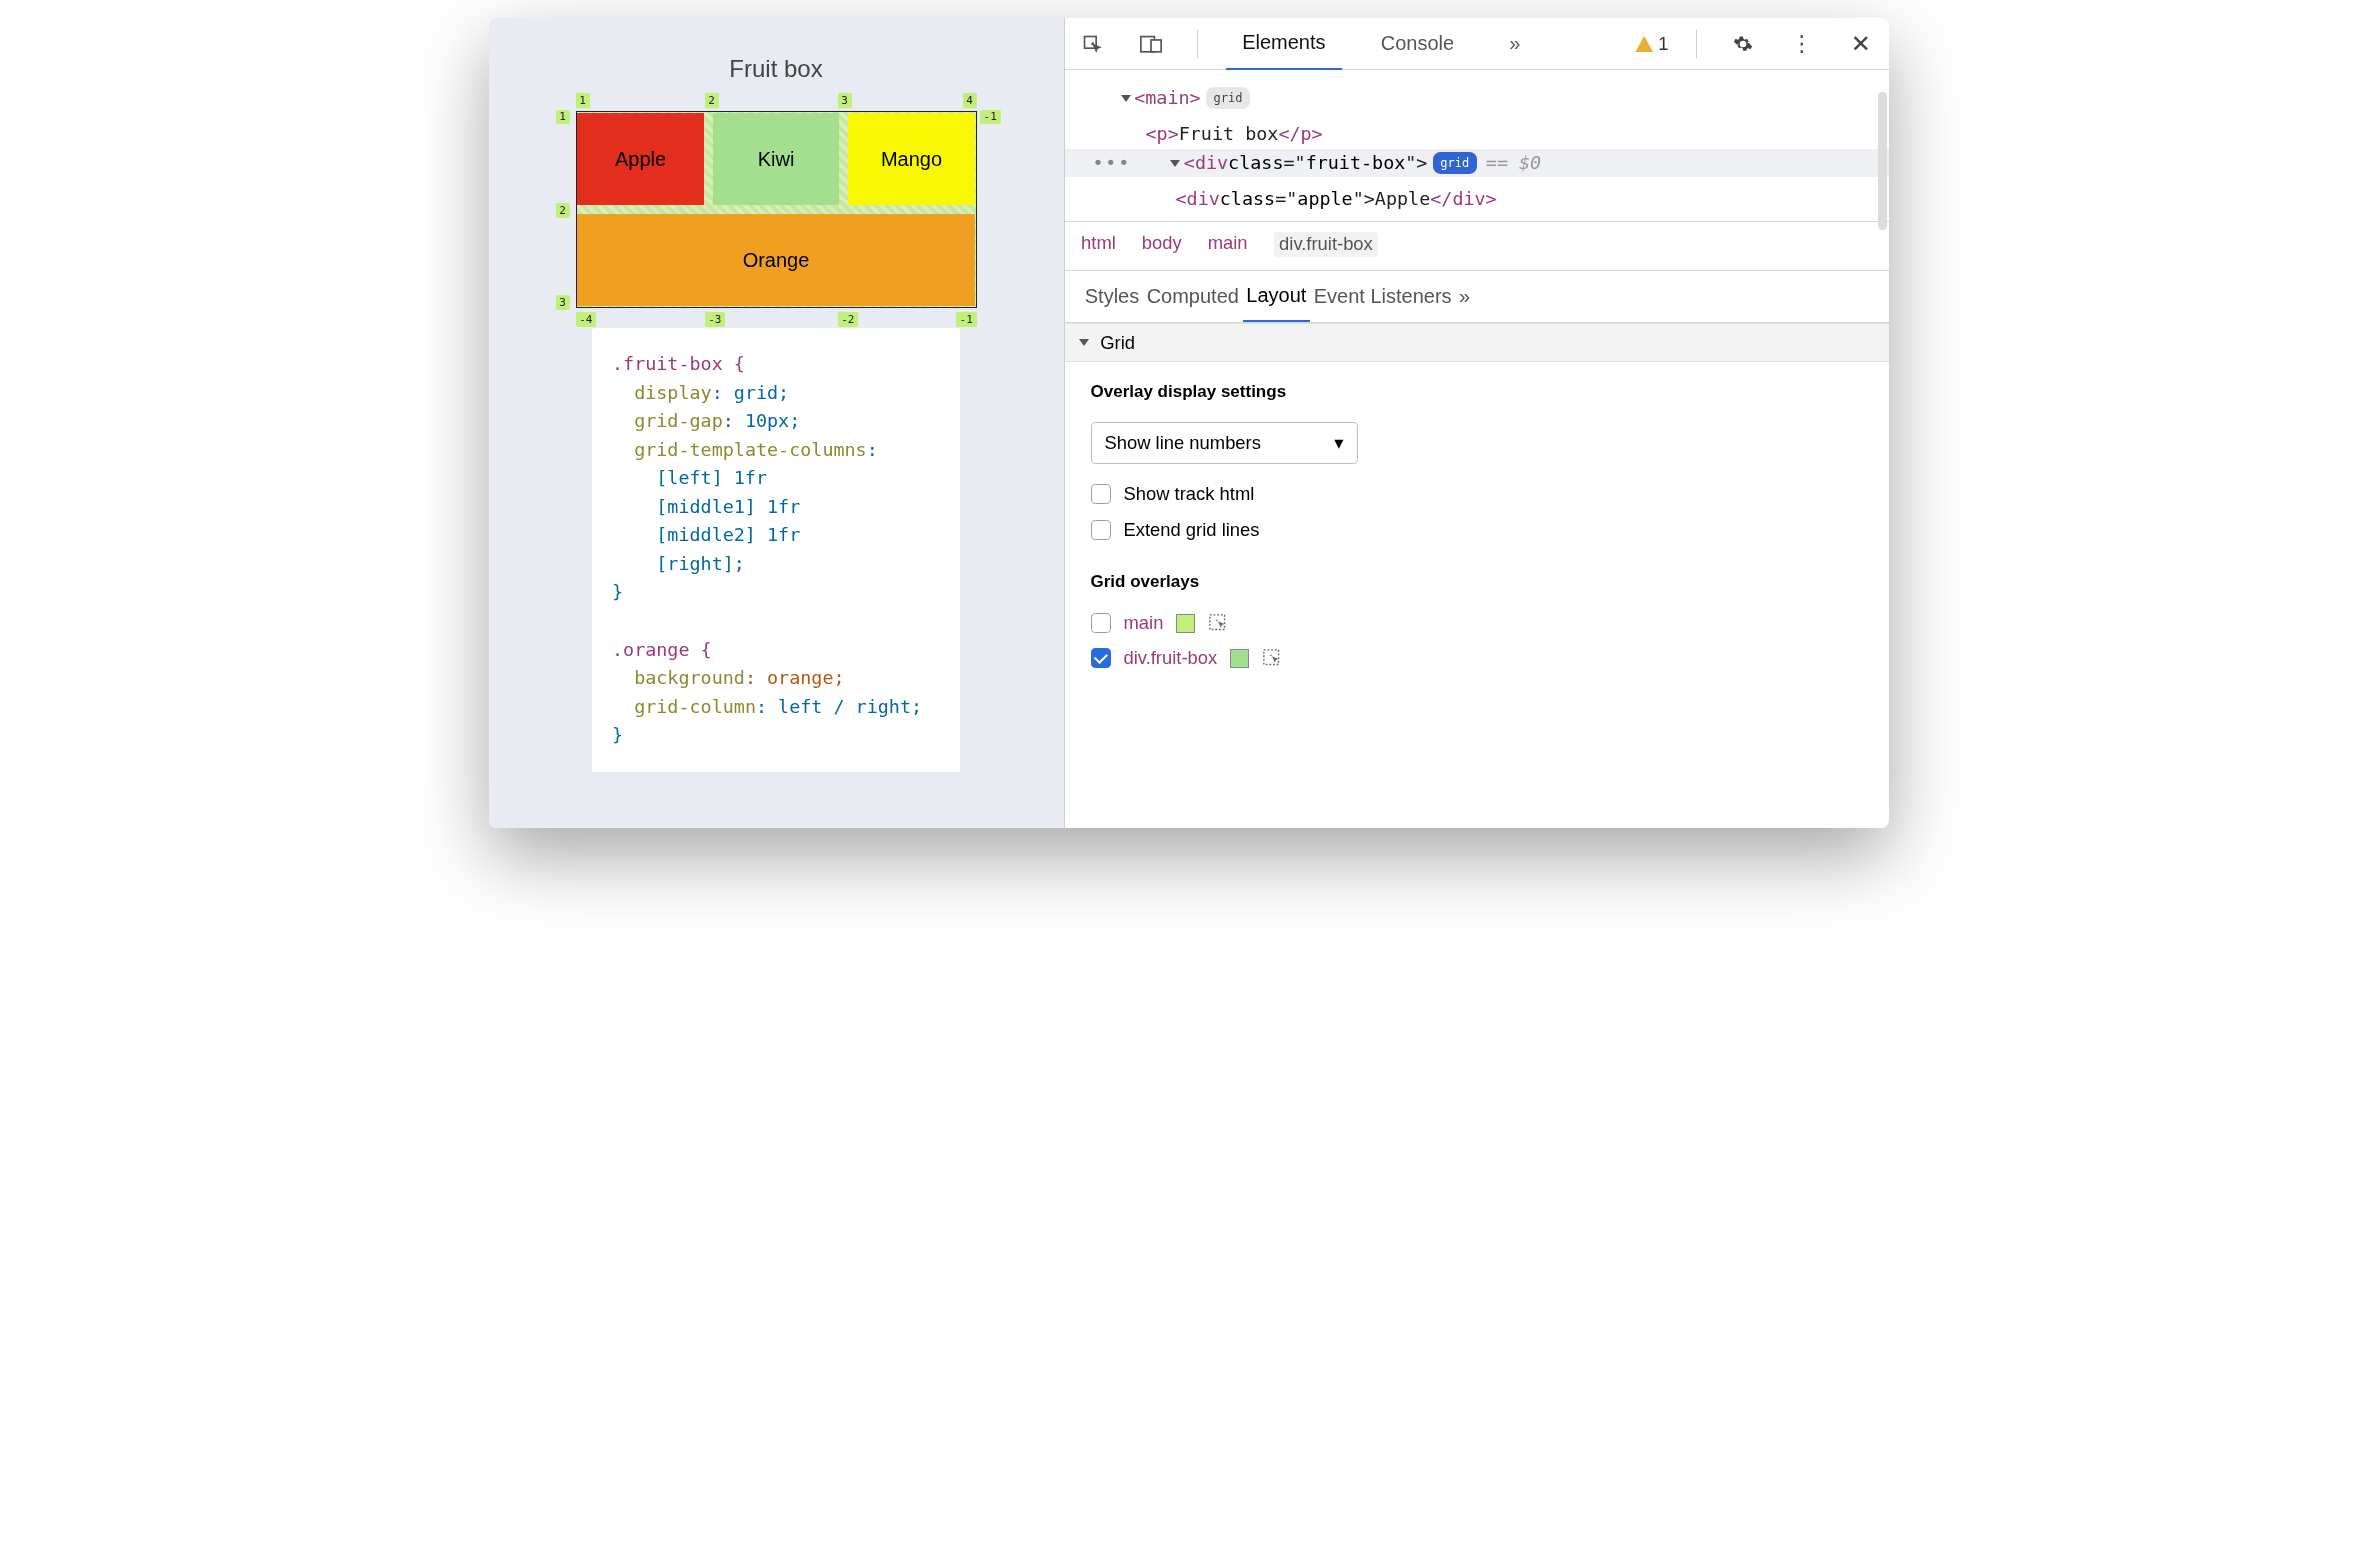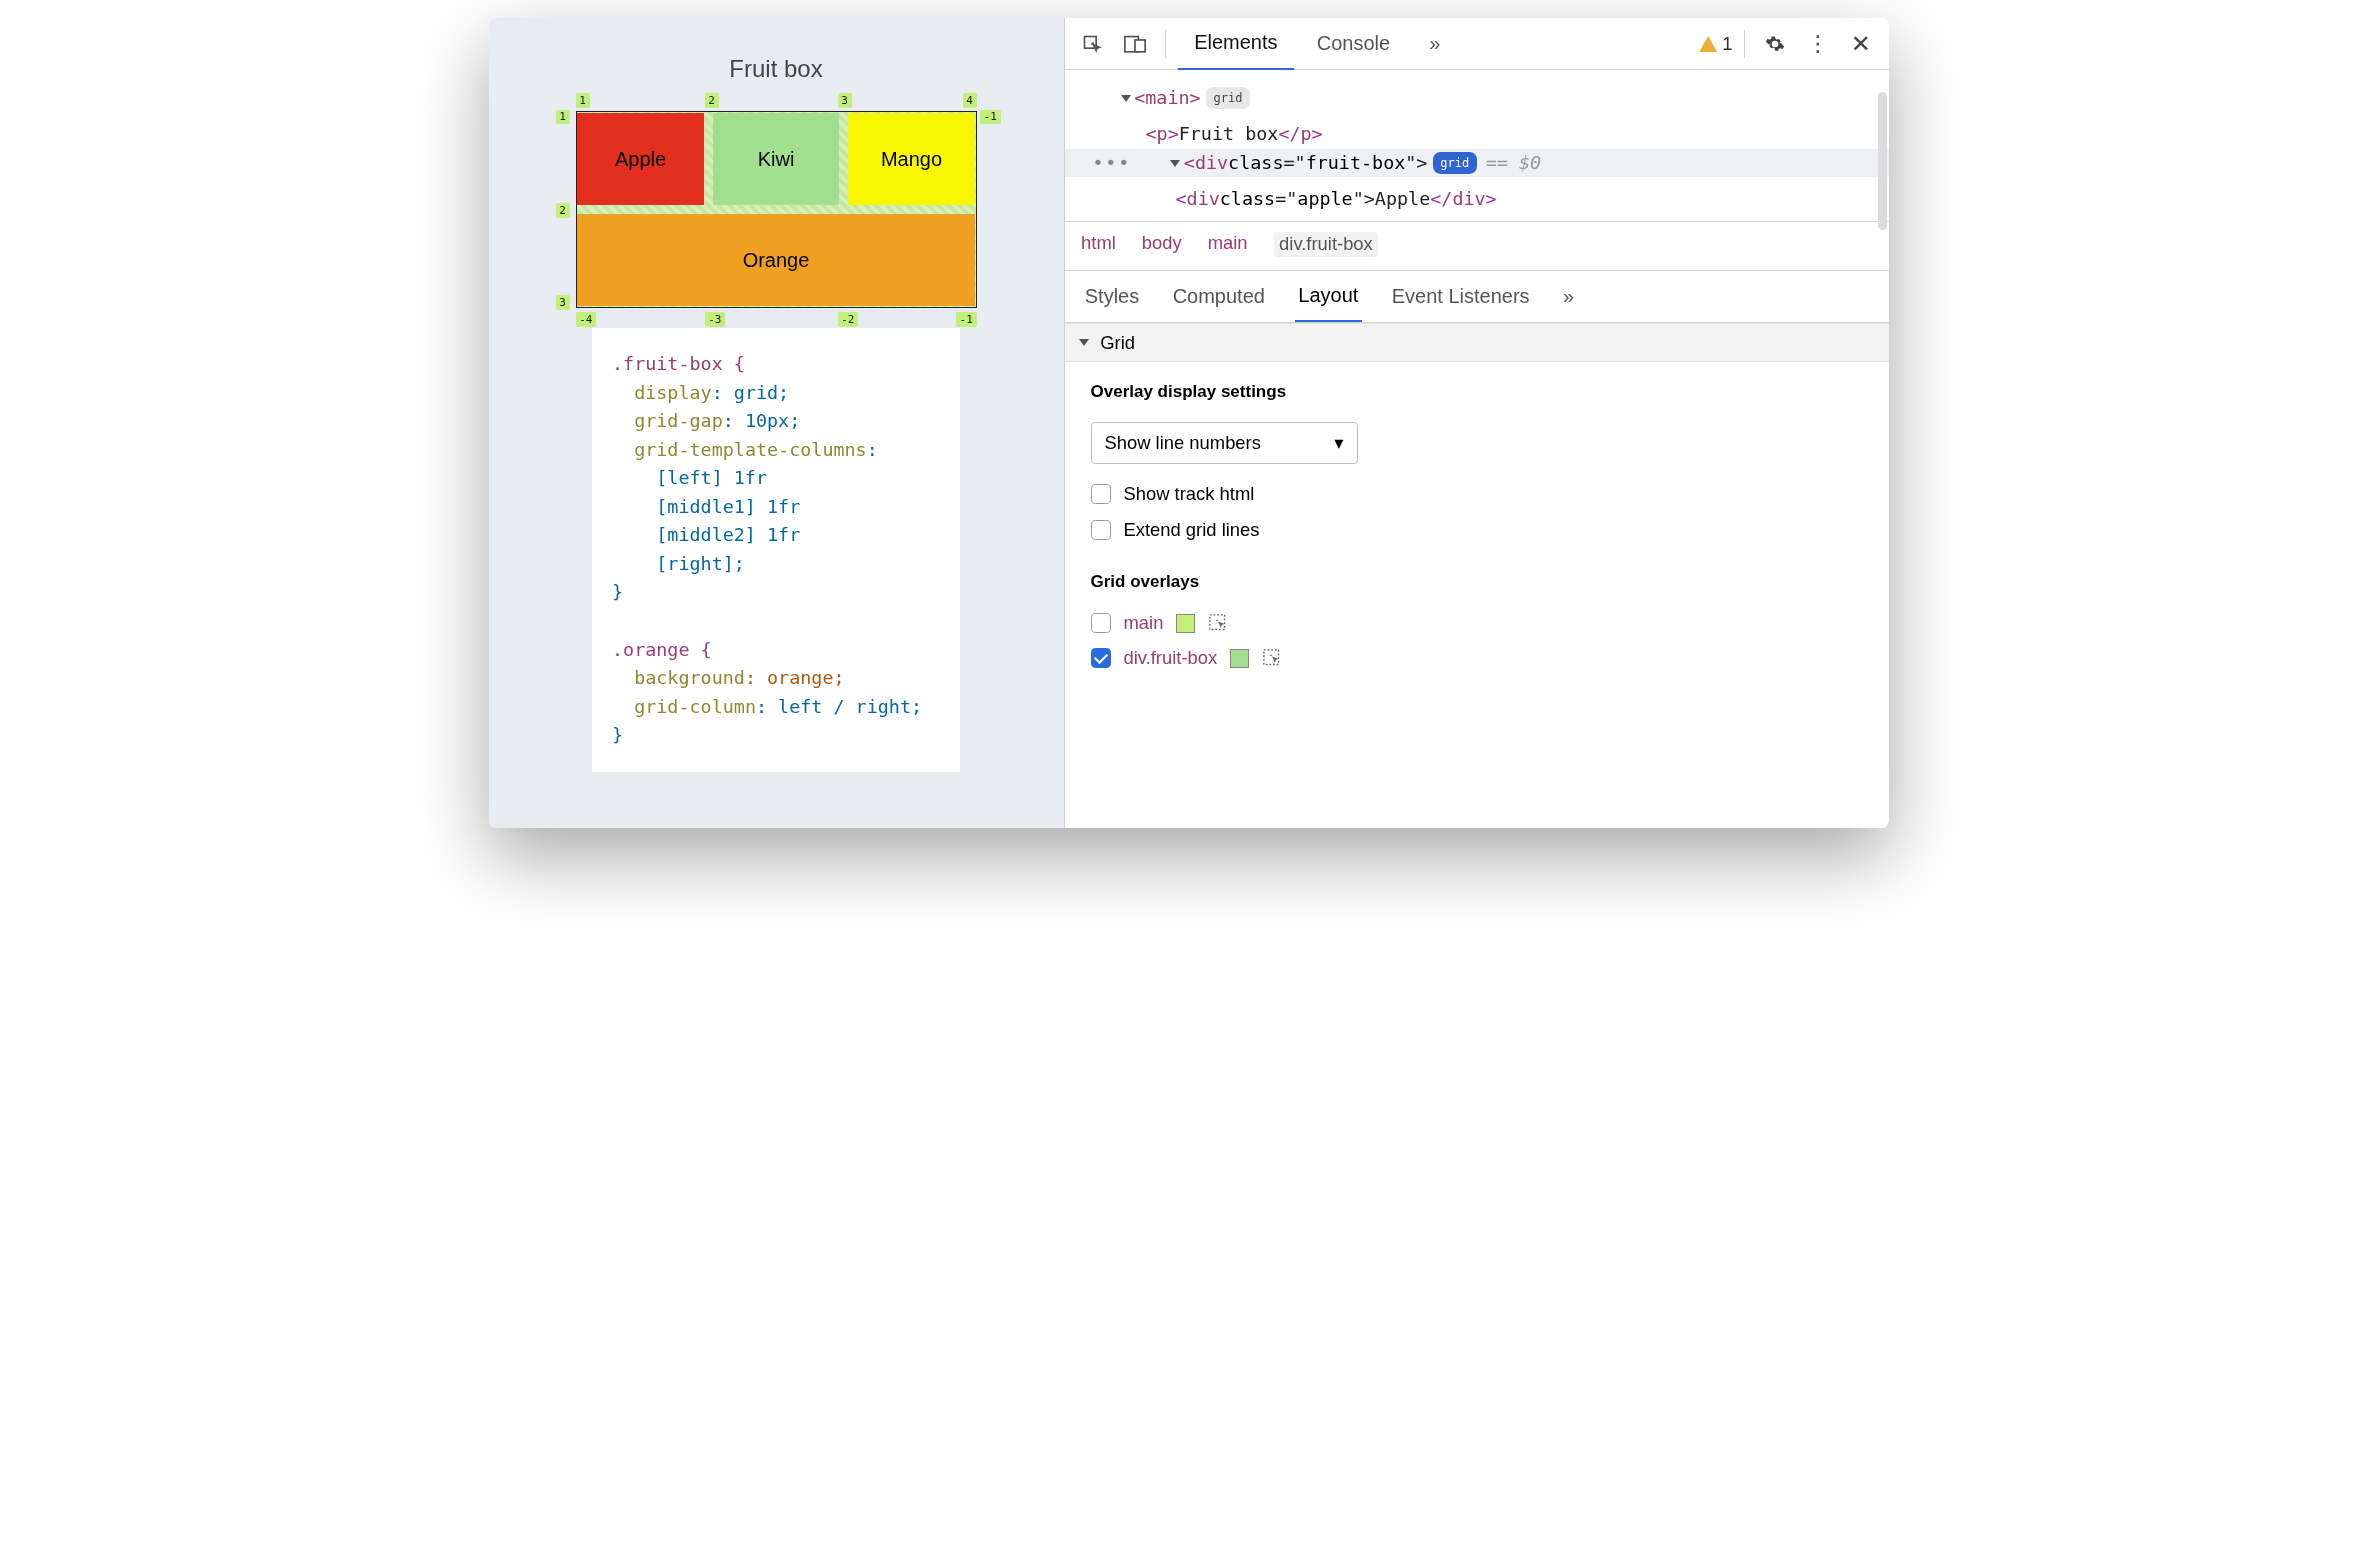--- a/index.html
+++ b/index.html
@@ -15,41 +15,41 @@
   .mango { background:#f8f802; }
   .orange { background:#f0a020; grid-column: 1 / span 3; }
   .gnum { position:absolute; background:#c1f07a; font-size:11px; padding:0.9px 3.7px; border-radius:1.8px; color:#222; font-family:monospace; }
   .code-card { background:#fff; width:368px; margin-top:20px; padding:22px 20px; font-family: Menlo, Consolas, monospace; font-size:18.4px; line-height:1.55; white-space:pre; color:#222;}
   .c-sel { color:#9b3b7a; }
   .c-prop{ color:#8a8a2e; }
   .c-val { color:#0369a1; }
   .c-str { color:#b05a10; }
 
   .right { flex:1; display:flex; flex-direction:column; border-left:0.9px solid #cfcfcf; min-width:0;}
-  .toolbar { display:flex; align-items:center; height:52px; border-bottom:0.9px solid #d6d6d6; padding:0 9.2px; gap:6px;}
+  .toolbar { display:flex; align-items:center; height:52px; border-bottom:0.9px solid #d6d6d6; padding:0 9.2px; gap:22px;}
   .tb-icon { width:37px; height:37px; display:flex; align-items:center; justify-content:center; color:#555; border-radius:3.7px;}
   .tb-sep { width:0.9px; height:28px; background:#d0d0d0; margin:0 5.5px;}
   .tab { padding:0 16.6px; height:52px; display:flex; align-items:center; font-size:20px; color:#555;}
   .tab.active { color:#111; border-bottom:2.8px solid #2a6adf; }
   .warn { display:flex; align-items:center; gap:4.6px; font-size:18.4px; color:#333; margin-left:auto; }
   .warn svg { fill:#e8b030; }
   .dom { padding:5.5px 9.2px 7.4px 28px; font-family: Menlo, Consolas, monospace; font-size:18.4px; border-bottom:0.9px solid #d6d6d6; line-height:1.55; }
   .dom .row { display:flex; align-items:center;margin-top:8px;}
   .dom .ind1{ padding-left:28px;} .dom .ind2{padding-left:53px;} .dom .ind3{padding-left:83px;}
   .dom .tag{ color:#9b3b7a;} .dom .attr{ color:#000000;text-align:right;} .dom .txt{color:#222;}
   .badge { font-size:12px; padding:1.8px 7.4px; border-radius:7.4px; margin-left:5.5px; }
   .badge.grid-light { background:#e7e7e7; color:#444; font-family:Menlo,monospace; }
   .badge.grid-dark { background:#3064d0; color:#fff; font-family:Menlo,monospace; }
   .dom .sel-row { background:#eef0f3; margin:0 -9.2px 0 -28px; padding-left:28px; display:flex; align-items:center;}
   .dots{ color:#888; letter-spacing:1.8px; margin-right:11px;}
   .ghost { color:#999; font-style:italic; margin-left:9.2px;}
   .crumbs { display:flex; gap:26px; padding:9.2px 16.6px 13px; font-size:18.4px; border-bottom:0.9px solid #d6d6d6; }
   .crumbs span{ color:#9b3b7a;}
   .crumbs .active{ background:#f2f2f2; padding:1.8px 5.5px; border-radius:3.7px; color:#555;}
-  .subtabs { display:flex; align-items:center; gap:26px; padding:0 16.6px; border-bottom:0.9px solid #d6d6d6;}
+  .subtabs { display:flex; align-items:center; padding:0 16.6px; border-bottom:0.9px solid #d6d6d6;}
   .subtabs .st { padding:13px 3.7px; font-size:20px; color:#555;}
   .subtabs .st.active{ color:#000000; border-bottom:2.8px solid #2a6adf;}
   .section-head { background:#f3f3f3; border-top:0.9px solid #e0e0e0; border-bottom:0.9px solid #e0e0e0; padding:7.4px 14.7px; font-size:18.4px; display:flex; align-items:center; gap:7.4px;}
   .section-body { padding:20px 26px; }
   .section-title{ font-size:17px; font-weight:600; margin-bottom:20px;}
   .select { display:flex; align-items:center; justify-content:space-between; width:267px; border:0.9px solid #bdbdbd; border-radius:4.6px; padding:9.2px 13px; font-size:18.4px; margin-bottom:18.4px;}
   .opt { display:flex; align-items:center; gap:13px; font-size:18.4px; margin:14.7px 0;}
   .cb { width:20px; height:20px; border:1.4px solid #9a9a9a; border-radius:4.6px; display:flex; align-items:center; justify-content:center;}
   .cb.checked{ background:#2a6adf; border-color:#2a6adf;}
   .cb.checked::after{content:""; width:5.5px; height:10px; border:solid #fff; border-width:0 2.8px 2.8px 0; transform:rotate(45deg) translate(-0.9px,-0.9px);}

